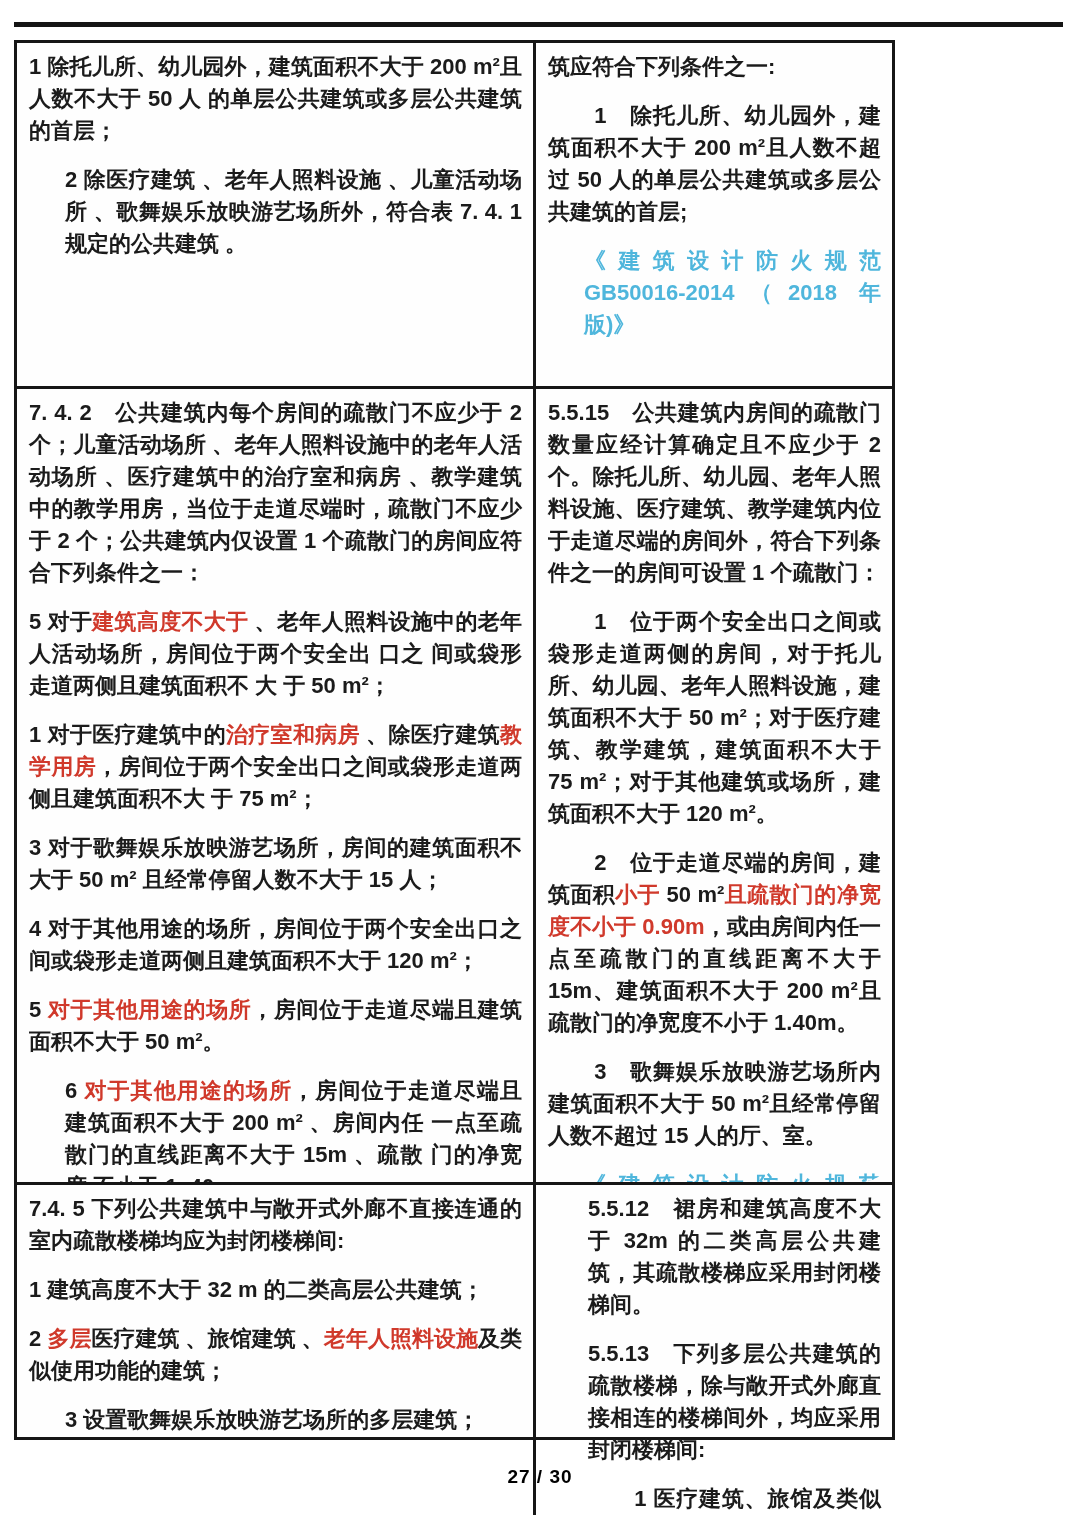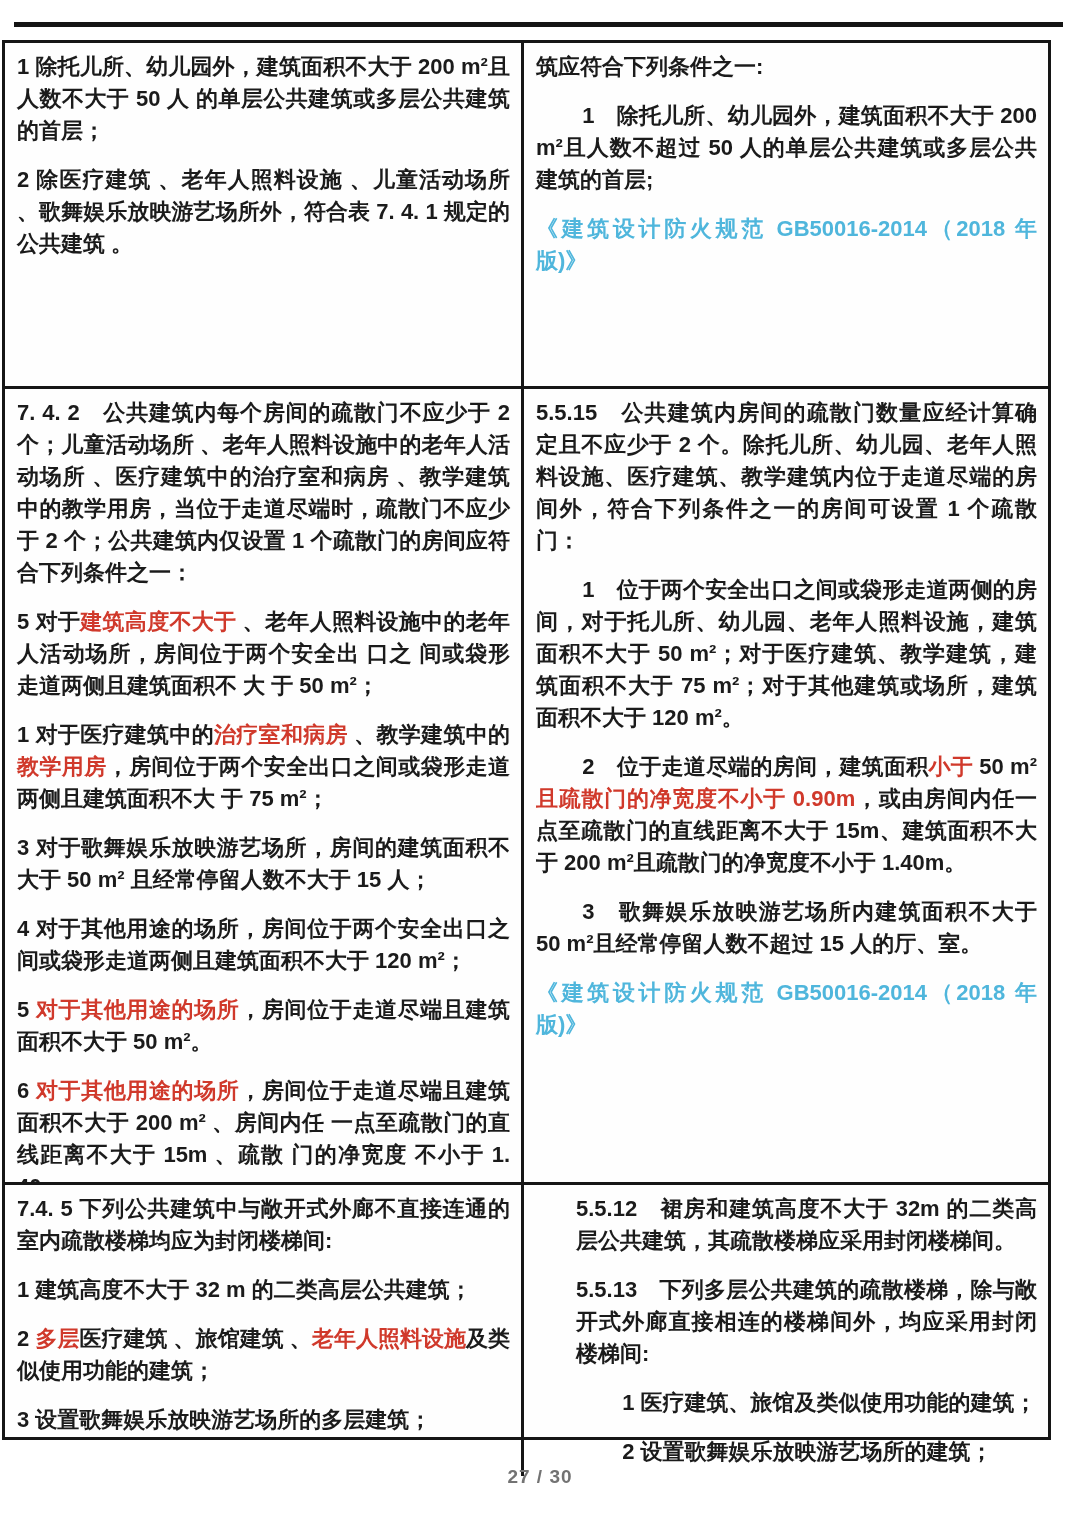--- a/index.html
+++ b/index.html
@@ -7,45 +7,45 @@
     width:1080px;height:1515px;position:relative;
     background:#ffffff;
     font-family:"Liberation Sans","DejaVu Sans",sans-serif;
     color:#1b1b1b;
   }
   .top-rule{
     position:absolute;left:14px;top:22px;width:1049px;height:5px;
     background:#141414;
   }
   .comparison-table{
-    position:absolute;left:2px;top:40px;width:1049px;height:1400px;
+    position:absolute;left:14px;top:40px;width:881px;height:1400px;
     box-sizing:border-box;border:3px solid #161616;
     display:flex;flex-direction:column;
     background:#fefefe;
   }
   .trow{display:flex;box-sizing:border-box;flex:0 0 auto;}
   .trow:not(:last-child){border-bottom:3px solid #161616;}
   .trow-1{height:346px;}
   .trow-2{height:796px;}
   .trow-3{flex:1 1 auto;gap:40px;}
   .tcell{
     box-sizing:border-box;padding:8px 11px 8px 12px;overflow:hidden;
     font-size:22px;line-height:32px;font-weight:700;
     text-align:justify;
   }
   .tcell-left{width:519px;border-right:3px solid #161616;}
   .tcell-right{flex:1;border-radius:31px;}
   .tcell p{margin:0 0 17px 0;}
-  .tcell p:last-child{margin-bottom:0;}
+  .tcell p:last-child{margin-bottom:0;margin-left:36px;}
   .tcell p.indent{text-indent:2.1em;}
   .red{color:#d0392b;}
   .blue{color:#4fb6dc;}
   .page-footer{
     position:absolute;left:0;top:1466px;width:100%;
-    text-align:center;font-size:19px;font-weight:700;color:#737373;
+    text-align:center;font-size:19px;font-weight:700;color:#000000;
     letter-spacing:1px;
   }
 </style>
 </head>
 <body>
 
 <div class="top-rule"></div>
 
 <div class="comparison-table">
     <div class="trow trow-1">
@@ -56,21 +56,21 @@
       <div class="tcell tcell-right">
         <p><span>筑应符合下列条件之一:</span></p>
         <p class="indent"><span>1　除托儿所、幼儿园外，建筑面积不大于 200 m²且人数不超过 50 人的单层公共建筑或多层公共建筑的首层;</span></p>
         <p><span class="blue">《建筑设计防火规范 GB50016-2014（2018 年版)》</span></p>
       </div>
     </div>
     <div class="trow trow-2">
       <div class="tcell tcell-left">
         <p><span>7. 4. 2　公共建筑内每个房间的疏散门不应少于 2 个；儿童活动场所 、老年人照料设施中的老年人活动场所 、医疗建筑中的治疗室和病房 、教学建筑中的教学用房，当位于走道尽端时，疏散门不应少于 2 个；公共建筑内仅设置 1 个疏散门的房间应符合下列条件之一：</span></p>
         <p><span>5 对于</span><span class="red">建筑高度不大于</span><span> 、老年人照料设施中的老年人活动场所，房间位于两个安全出 口之 间或袋形走道两侧且建筑面积不 大 于 50 m²；</span></p>
-        <p><span>1 对于医疗建筑中的</span><span class="red">治疗室和病房</span><span> 、教学建筑中的</span><span class="red">教学用房</span><span>，房间位于两个安全出口之间或袋形走道两侧且建筑面积不大 于 75 m²；</span></p>
+        <p><span>1 对于医疗建筑中的</span><span class="red">治疗室和病房</span><span> 、除医疗建筑</span><span class="red">教学用房</span><span>，房间位于两个安全出口之间或袋形走道两侧且建筑面积不大 于 75 m²；</span></p>
         <p><span>3 对于歌舞娱乐放映游艺场所，房间的建筑面积不大于 50 m² 且经常停留人数不大于 15 人；</span></p>
         <p><span>4 对于其他用途的场所，房间位于两个安全出口之间或袋形走道两侧且建筑面积不大于 120 m²；</span></p>
         <p><span>5 </span><span class="red">对于其他用途的场所</span><span>，房间位于走道尽端且建筑面积不大于 50 m²。</span></p>
         <p><span>6 </span><span class="red">对于其他用途的场所</span><span>，房间位于走道尽端且建筑面积不大于 200 m² 、房间内任 一点至疏散门的直线距离不大于 15m 、疏散 门的净宽度 不小于 1. 40m 。</span></p>
       </div>
       <div class="tcell tcell-right">
         <p><span>5.5.15　公共建筑内房间的疏散门数量应经计算确定且不应少于 2 个。除托儿所、幼儿园、老年人照料设施、医疗建筑、教学建筑内位于走道尽端的房间外，符合下列条件之一的房间可设置 1 个疏散门：</span></p>
         <p class="indent"><span>1　位于两个安全出口之间或袋形走道两侧的房间，对于托儿所、幼儿园、老年人照料设施，建筑面积不大于 50 m²；对于医疗建筑、教学建筑，建筑面积不大于 75 m²；对于其他建筑或场所，建筑面积不大于 120 m²。</span></p>
         <p class="indent"><span>2　位于走道尽端的房间，建筑面积</span><span class="red">小于</span><span> 50 m²</span><span class="red">且疏散门的净宽度不小于 0.90m</span><span>，或由房间内任一点至疏散门的直线距离不大于 15m、建筑面积不大于 200 m²且疏散门的净宽度不小于 1.40m。</span></p>
         <p class="indent"><span>3　歌舞娱乐放映游艺场所内建筑面积不大于 50 m²且经常停留人数不超过 15 人的厅、室。</span></p>

